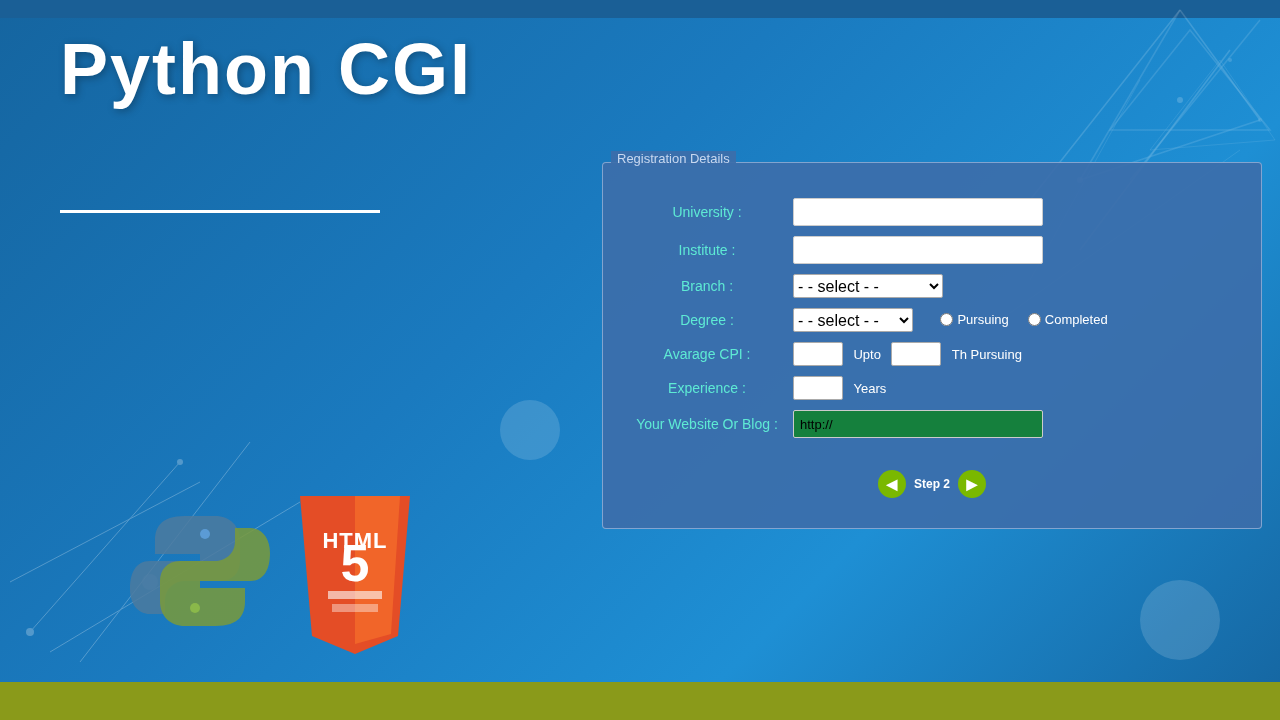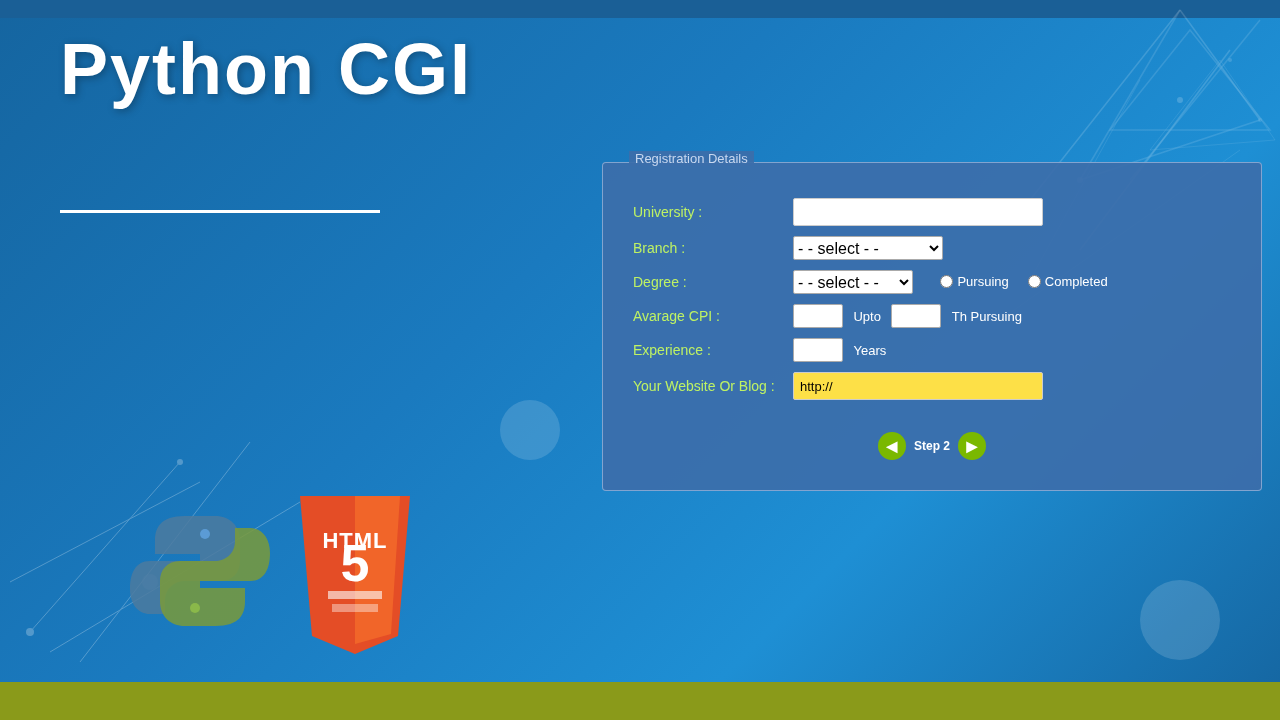--- a/index.html
+++ b/index.html
@@ -96,40 +96,40 @@
       background: rgba(60, 110, 170, 0.92);
       border: 1px solid rgba(180, 200, 230, 0.6);
       border-radius: 4px;
       padding: 25px 30px 30px 30px;
       z-index: 20;
     }
 
     .form-panel-legend {
       position: absolute;
       top: -12px;
-      left: 26px;
+      left: 8px;
       background: rgba(60, 110, 170, 0.92);
       padding: 0 6px;
       color: #c8d8f0;
       font-size: 13px;
     }
 
     .form-table {
       width: 100%;
       border-collapse: separate;
       border-spacing: 0 10px;
     }
 
     .form-table td {
       vertical-align: middle;
     }
 
     .label-cell {
-      text-align: left;
-      color: #bef264;
+      text-align: center;
+      color: #5eead4;
       font-size: 14px;
       padding-right: 12px;
       white-space: nowrap;
       width: 160px;
     }
 
     .input-text {
       width: 250px;
       height: 28px;
       background: white;
@@ -244,21 +244,21 @@
     .dot {
       position: absolute;
       border-radius: 50%;
       background: rgba(255,255,255,0.15);
       z-index: 5;
     }
 
     .url-input {
       width: 250px;
       height: 28px;
-      background: #fde047;
+      background: #15803d;
       border: 1px solid #ccc;
       border-radius: 2px;
       padding: 0 6px;
       font-size: 13px;
     }
   </style>
 </head>
 <body>
 
 <div class="bg"></div>
@@ -326,20 +326,26 @@
 <div class="dot" style="width:60px;height:60px;top:400px;left:500px;"></div>
 <div class="dot" style="width:80px;height:80px;top:580px;right:60px;"></div>
 
 <div class="form-panel">
   <span class="form-panel-legend">Registration Details</span>
 
   <table class="form-table">
     <tbody>
         <tr>
       <td class="label-cell">University :</td>
+      <td>
+        <input type="text" class="input-text" value="" style="">
+      </td>
+    </tr>
+    <tr>
+      <td class="label-cell">Institute :</td>
       <td>
         <input type="text" class="input-text" value="" style="">
       </td>
     </tr>
     <tr>
       <td class="label-cell">Branch :</td>
       <td>
         <select class="select-box branch-select">
           <option>- - select - -</option>
           <option>Computer Science</option>

